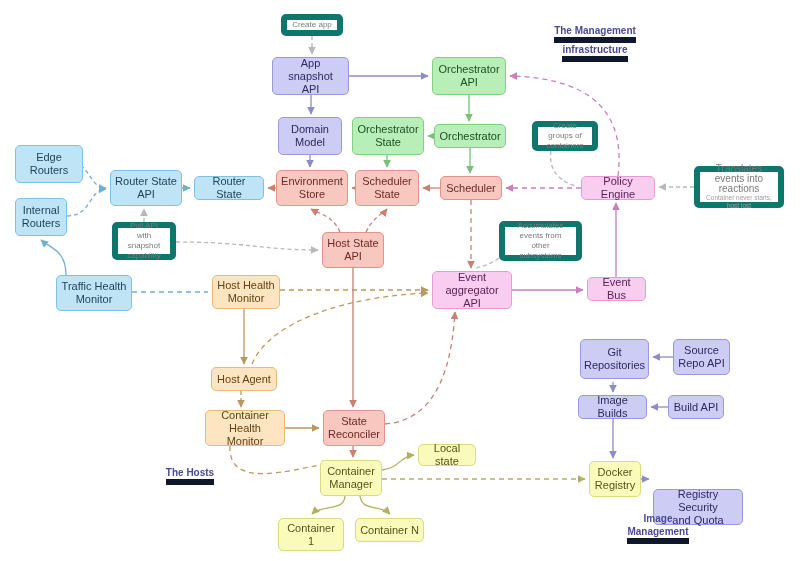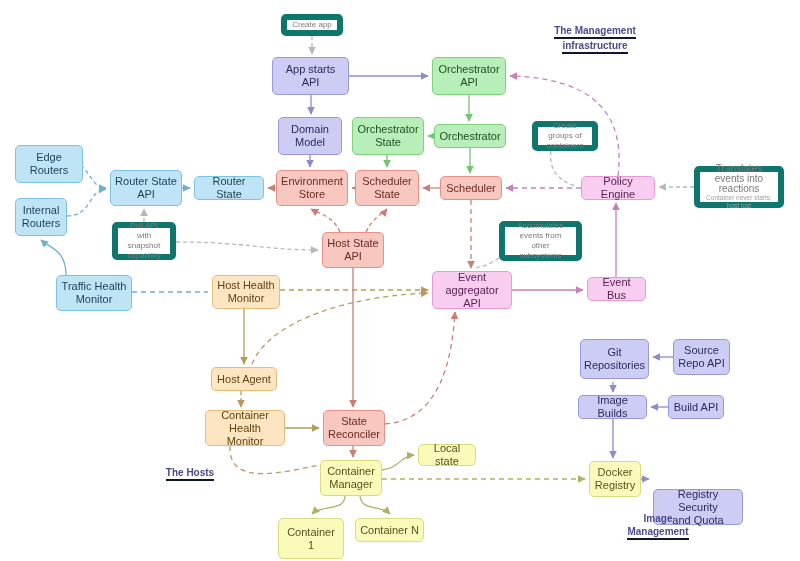--- a/index.html
+++ b/index.html
@@ -17,21 +17,21 @@
   .n-pink  {background:#f8cdf0;border-color:#e89ad8;color:#5c2154;}
   .n-yellow{background:#fafaba;border-color:#dada7f;color:#55551a;}
   .note{position:absolute;box-sizing:border-box;display:flex;flex-direction:column;
         align-items:center;justify-content:center;text-align:center;background:#fff;
         border:6px solid #0f766e;border-radius:5px;color:#7a7a7a;font-size:8px;line-height:10px;padding:2px 5px;}
   .note .main{font-size:8px;line-height:10px;}
   .note .sub{font-size:6.5px;line-height:8px;color:#a0a0a0;}
   .note.big .main{font-size:10px;}
   .grouptitle{position:absolute;text-align:center;font-size:10px;line-height:13px;
               color:#4a4a8f;font-weight:bold;}
-  .grouptitle span{border-bottom:2px solid #0f172a;display:inline-block;}
+  .grouptitle span{border-bottom:6px solid #0f172a;display:inline-block;}
 </style>
 </head>
 <body>
 
 <div id="canvas">
 
   <svg class="edges">
     <defs>
       <marker id="ag" markerWidth="7" markerHeight="7" refX="5.5" refY="3" orient="auto">
           <path d="M0,0 L6,3 L0,6 z" fill="#b8b8b8"></path>
@@ -151,21 +151,21 @@
       <path d="M613,419 L613,458" stroke="#8c8cc8" marker-end="url(#ap)"></path>
 
       <path d="M641,479 L649,479" stroke="#8c8cc8" marker-end="url(#ap)"></path>
     </g>
   </svg>
 
   <div id="nodes">
       <div class="note" style="left: 281px; top: 14px; width: 62px; height: 22px;">
         <div class="main">Create app</div>
       </div>
-      <div class="node n-purple" style="left: 272px; top: 57px; width: 77px; height: 38px;">App starts
+      <div class="node n-purple" style="left: 272px; top: 57px; width: 77px; height: 38px;">App snapshot
 API</div>
       <div class="node n-green" style="left: 432px; top: 57px; width: 74px; height: 38px;">Orchestrator
 API</div>
       <div class="node n-purple" style="left: 278px; top: 117px; width: 64px; height: 38px;">Domain
 Model</div>
       <div class="node n-green" style="left: 352px; top: 117px; width: 72px; height: 38px;">Orchestrator
 State</div>
       <div class="node n-green" style="left: 434px; top: 124px; width: 72px; height: 24px;">Orchestrator</div>
       <div class="note" style="left: 532px; top: 121px; width: 66px; height: 30px;">
         <div class="main">Create groups
@@ -219,21 +219,21 @@
 Health Monitor</div>
       <div class="node n-red" style="left: 323px; top: 410px; width: 62px; height: 36px;">State
 Reconciler</div>
       <div class="node n-yellow" style="left: 418px; top: 444px; width: 58px; height: 22px;">Local state</div>
       <div class="node n-yellow" style="left: 320px; top: 460px; width: 62px; height: 36px;">Container
 Manager</div>
       <div class="node n-yellow" style="left: 589px; top: 461px; width: 52px; height: 36px;">Docker
 Registry</div>
       <div class="node n-purple" style="left: 653px; top: 461px; width: 90px; height: 36px; margin-top: 28px;">Registry Security
 and Quota</div>
-      <div class="node n-yellow" style="left: 278px; top: 518px; width: 66px; height: 41px;">Container 1</div>
+      <div class="node n-yellow" style="left: 278px; top: 518px; width: 66px; height: 33px;">Container 1</div>
       <div class="node n-yellow" style="left: 355px; top: 518px; width: 69px; height: 24px;">Container N</div>
     </div>
   <div id="titles">
       <div class="grouptitle" style="left: 525px; top: 24px; width: 140px;">
         <div><span>The Management</span></div>
         <div><span>infrastructure</span></div>
       </div>
       <div class="grouptitle" style="left: 145px; top: 466px; width: 90px;">
         <div><span>The Hosts</span></div>
       </div>

